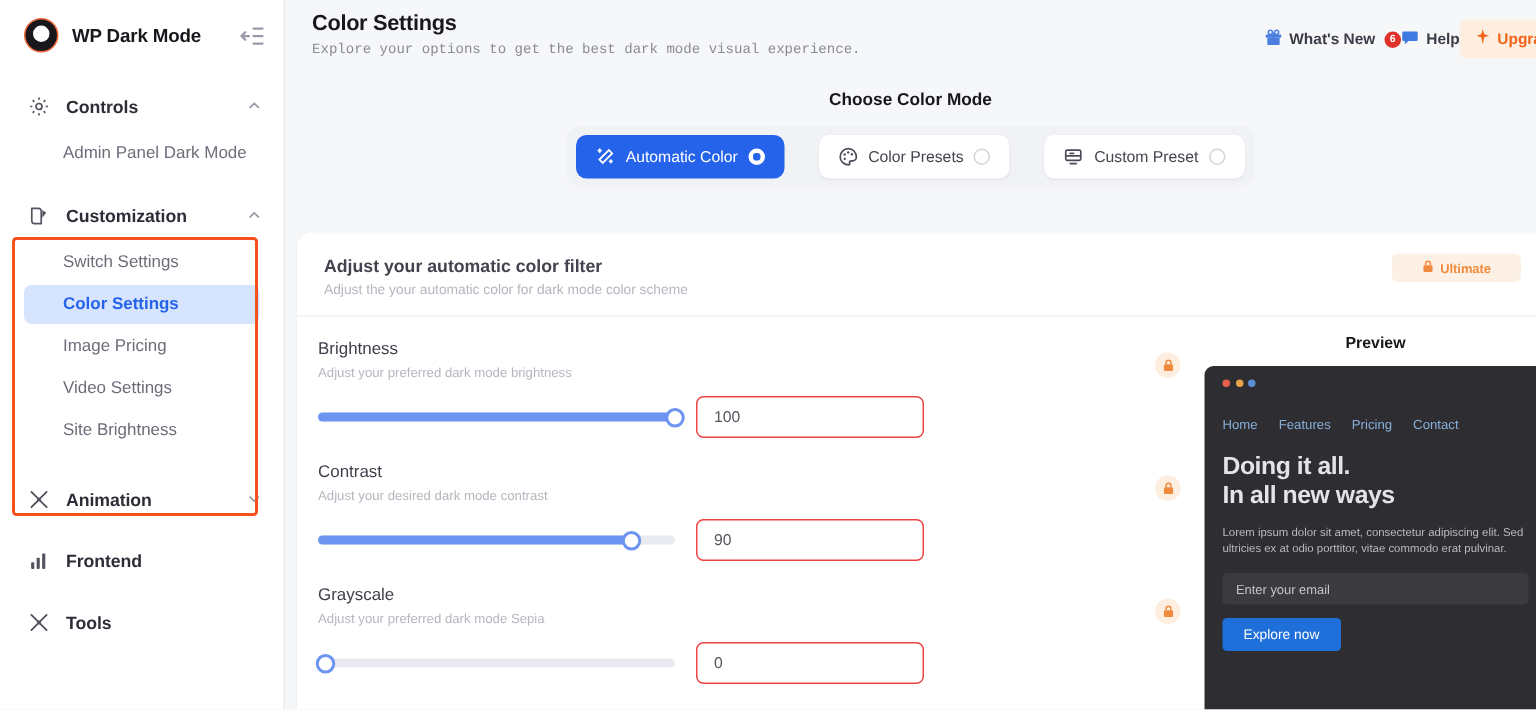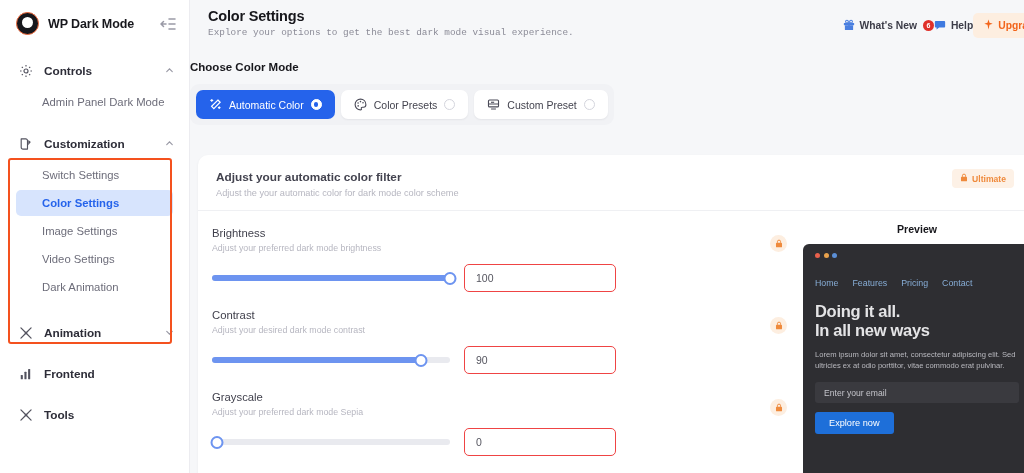--- a/index.html
+++ b/index.html
@@ -102,24 +102,24 @@
     font-weight: bold; margin-left: 1px;
   }
   .upgrade-btn {
     display: flex; align-items: center; gap: 4px;
     background: #fdeee0; color: #f2641a; font-weight: bold;
     font-size: 10.3px; padding: 6px 10px; border-radius: 5px;
     cursor: pointer; white-space: nowrap; margin-right: -26px;
   }
 
   
-  .mode-area { text-align: left; padding-top: 14px; }
+  .mode-area { text-align: center; padding-top: 14px; }
   .mode-title { font-size: 11.5px; font-weight: bold; color: #17171c; }
   .mode-tabs {
-    margin: 11px auto 0; display: inline-flex; gap: 6px;
+    margin: 11px auto 0; display: inline-flex; gap: 23px;
     background: #f1f2f5; border-radius: 9px; padding: 6px;
   }
   .mode-tab {
     display: flex; align-items: center; gap: 7px;
     background: #fff; border-radius: 7px; padding: 8px 13px;
     font-size: 10.5px; color: #44444f; cursor: pointer;
     box-shadow: 0 1px 2px rgba(15,20,40,.06);
   }
   .mode-tab.active { background: #2563eb; color: #fff; box-shadow: none; }
   .mode-tab .mticon { display: flex; align-items: center; }
@@ -142,21 +142,21 @@
     box-shadow: 0 1px 3px rgba(15,20,40,.05);
     overflow: hidden;
   }
   .card-head { padding: 15px 18px 12px 18px; position: relative; border-bottom: 1px solid #eff0f3; }
   .card-head h3 { font-size: 11.8px; font-weight: bold; color: #43434f; }
   .card-head p { font-size: 9.2px; color: #b6b6c0; margin-top: 4px; }
   .ultimate-badge {
     position: absolute; right: 22px; top: 14px;
     display: flex; align-items: center; gap: 4px;
     background: #fdf1e6; color: #ef8a3c; font-size: 8.6px;
-    font-weight: bold; padding: 4px 8px; border-radius: 4px;
+    font-weight: bold; padding: 4px 20px; border-radius: 4px;
   }
 
   .card-body { display: flex; }
   .controls { width: 600px; padding: 16px 0 0 14px; }
   .ctrl { position: relative; margin-bottom: 17px; }
   .ctrl-name { font-size: 11.3px; color: #3f3f4b; }
   .ctrl-desc { font-size: 8.8px; color: #b6b6c0; margin-top: 4px; }
   .ctrl-row { display: flex; align-items: center; gap: 14px; margin-top: 11px; }
 
   .slider {
@@ -270,23 +270,23 @@
         <span class="glabel">Customization</span>
         <span class="chev">
           <svg width="11" height="11" viewBox="0 0 12 12" fill="none" stroke="currentColor" stroke-width="1.3" stroke-linecap="round">
               <path d="M3 7.2L6 4.3l3 2.9"></path>
             </svg>
         </span>
       </div>
       <div class="nav-sub">
         <div class="nav-item">Switch Settings</div>
         <div class="nav-item active">Color Settings</div>
-        <div class="nav-item">Image Settings</div>
+        <div class="nav-item">Image Pricing</div>
         <div class="nav-item">Video Settings</div>
-        <div class="nav-item">Dark Animation</div>
+        <div class="nav-item">Site Brightness</div>
       </div>
 
       <div class="nav-group-head" style="margin-top:14px">
         <span class="gicon">
           <svg width="14" height="14" viewBox="0 0 16 16" fill="none" stroke="currentColor" stroke-width="1.4" stroke-linecap="round">
             <path d="M2.2 2.2l5 5M13.8 2.2l-5 5M2.2 13.8l5-5M13.8 13.8l-5-5"></path>
             <circle cx="8" cy="8" r="1.5" fill="currentColor" stroke="none"></circle>
           </svg>
         </span>
         <span class="glabel">Animation</span>

